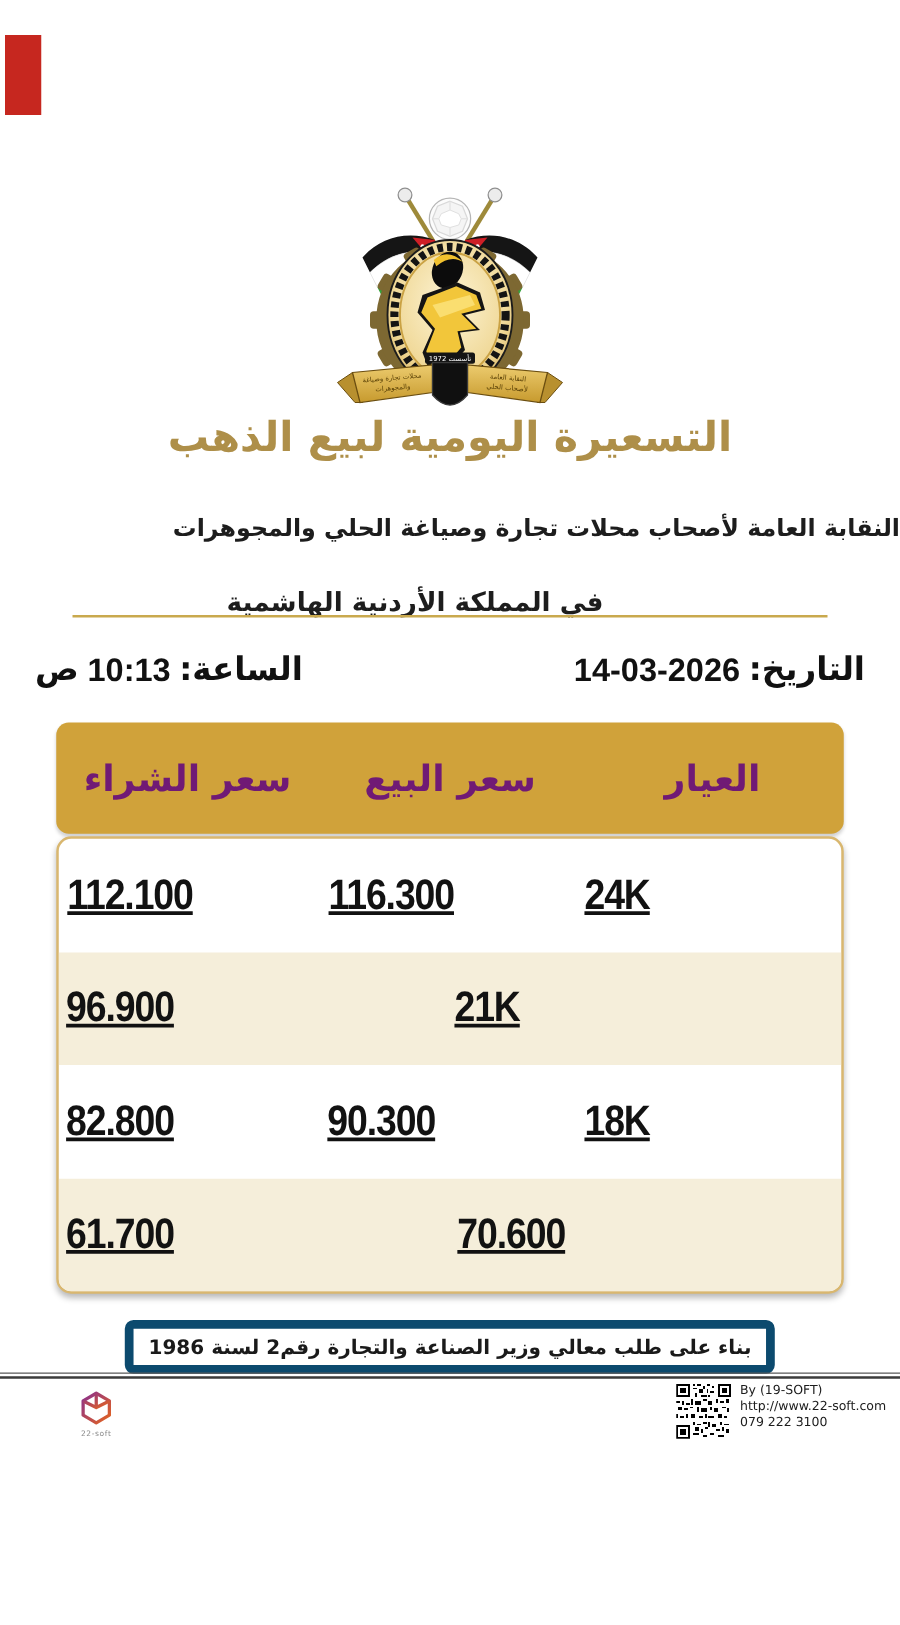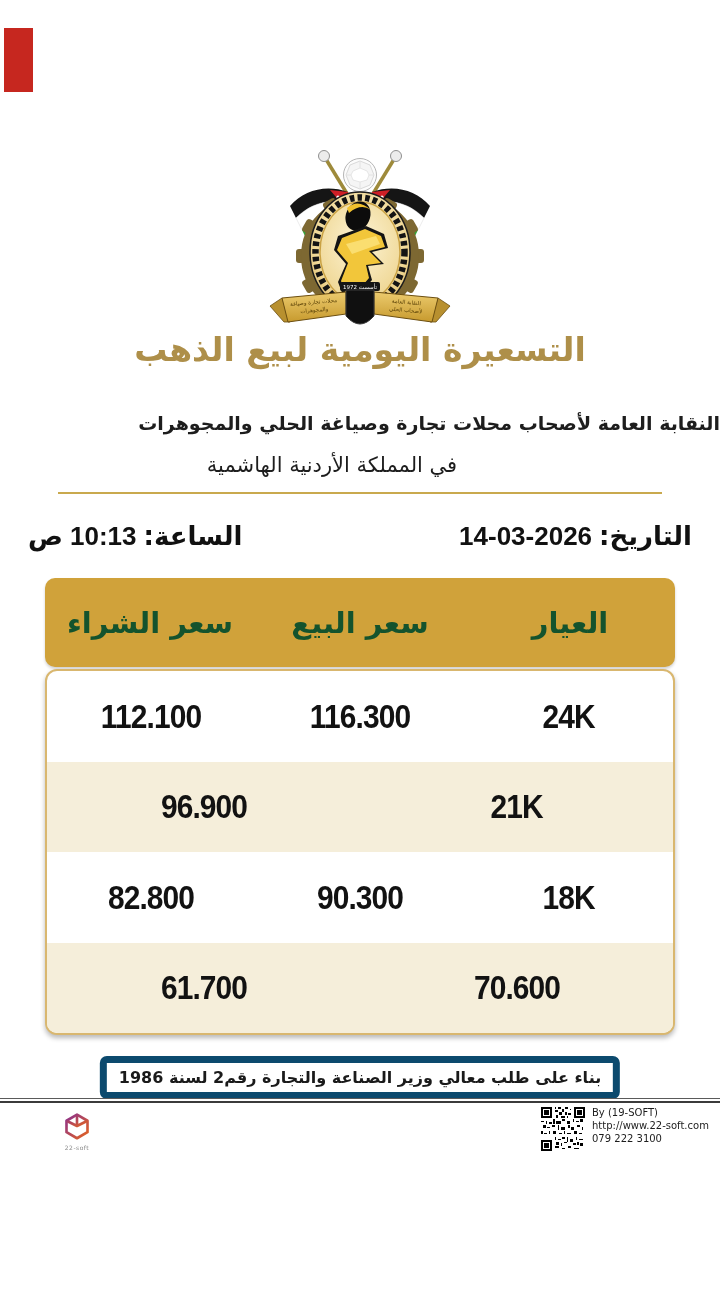--- a/index.html
+++ b/index.html
@@ -15,49 +15,49 @@
   .emblem{position:absolute;left:268px;top:144px;width:184px;height:192px;}
 
   .title{
     position:absolute;top:330px;left:0;width:720px;text-align:center;
     font-size:33px;font-weight:700;color:#ae8f49;direction:rtl;
   }
   .issued{position:absolute;top:387px;left:0;width:720px;text-align:center;
     font-size:19px;font-weight:600;color:#1d1d1d;direction:rtl;}
   .syndicate{position:absolute;top:412px;left:0;width:720px;
     font-size:19px;font-weight:700;color:#1d1d1d;direction:rtl;}
-  .kingdom{position:absolute;top:453px;left:0;width:664px;text-align:center;
-    font-size:21px;font-weight:400;color:#1d1d1d;direction:rtl;}
+  .kingdom{position:absolute;top:470px;left:0;width:664px;text-align:center;
+    font-size:21px;font-weight:700;color:#1d1d1d;direction:rtl;}
   .divider-gold{position:absolute;top:492px;left:58px;width:604px;height:2px;background:#c9a94e;}
 
   .datetime{
     position:absolute;top:512px;left:0;width:720px;box-sizing:border-box;
     padding:0 28px;display:flex;justify-content:space-between;align-items:center;
     direction:rtl;font-size:26px;font-weight:800;color:#111;height:48px;
   }
   .dt-part{display:flex;align-items:center;gap:7px;white-space:nowrap;}
   .ltr{direction:ltr;unicode-bidi:embed;font-family:"Liberation Sans","DejaVu Sans",sans-serif;font-weight:700;}
 
   .thead{
     position:absolute;left:45px;top:578px;width:630px;height:89px;
     background:#d0a23a;border-radius:10px;display:flex;direction:ltr;
     box-shadow:0 2px 3px rgba(0,0,0,.18);
   }
   .thead .hcell{
     flex:1;display:flex;align-items:center;justify-content:center;
-    font-size:29px;font-weight:800;color:#14532d;direction:rtl;white-space:nowrap;
+    font-size:29px;font-weight:800;color:#701a75;direction:rtl;white-space:nowrap;
   }
   .tbody{
     position:absolute;left:45px;top:669px;width:630px;height:366px;box-sizing:border-box;
     border:2px solid #d9b76f;border-radius:12px;background:#fff;overflow:hidden;
     display:flex;flex-direction:column;box-shadow:0 3px 5px rgba(0,0,0,.28);
   }
   .trow{flex:1;display:flex;direction:ltr;align-items:center;}
   .trow.alt{background:#f5eeda;}
-  .cell{flex:1;display:flex;align-items:center;justify-content:center;}
+  .cell{flex:1;display:flex;align-items:center;justify-content:flex-start;text-decoration:underline;}
   .num{
     font-family:"Liberation Sans","DejaVu Sans",sans-serif;font-weight:700;
     font-size:34px;letter-spacing:-1px;color:#121212;transform:scaleX(.88);
   }
 
   .note-box{
     position:absolute;top:1056px;left:50%;transform:translateX(-50%);
     border:7px solid #0c4a6e;border-radius:7px;padding:5px 12px;
     font-size:16px;font-weight:600;color:#1a1a1a;direction:rtl;white-space:nowrap;
     background:#fff;

